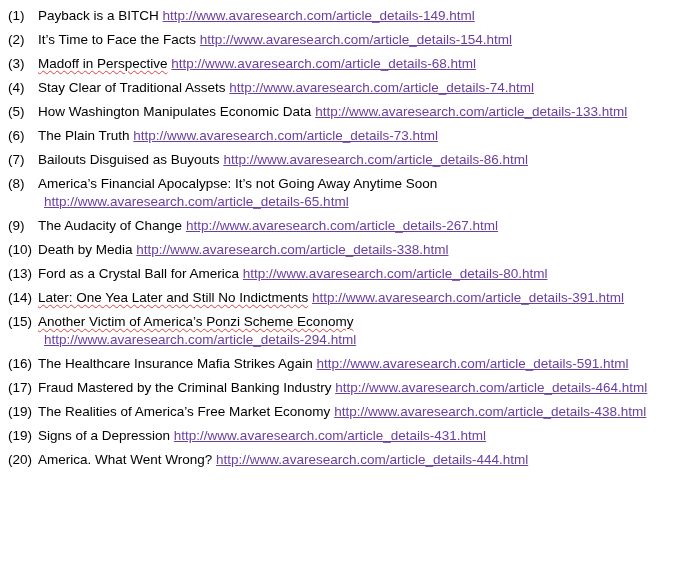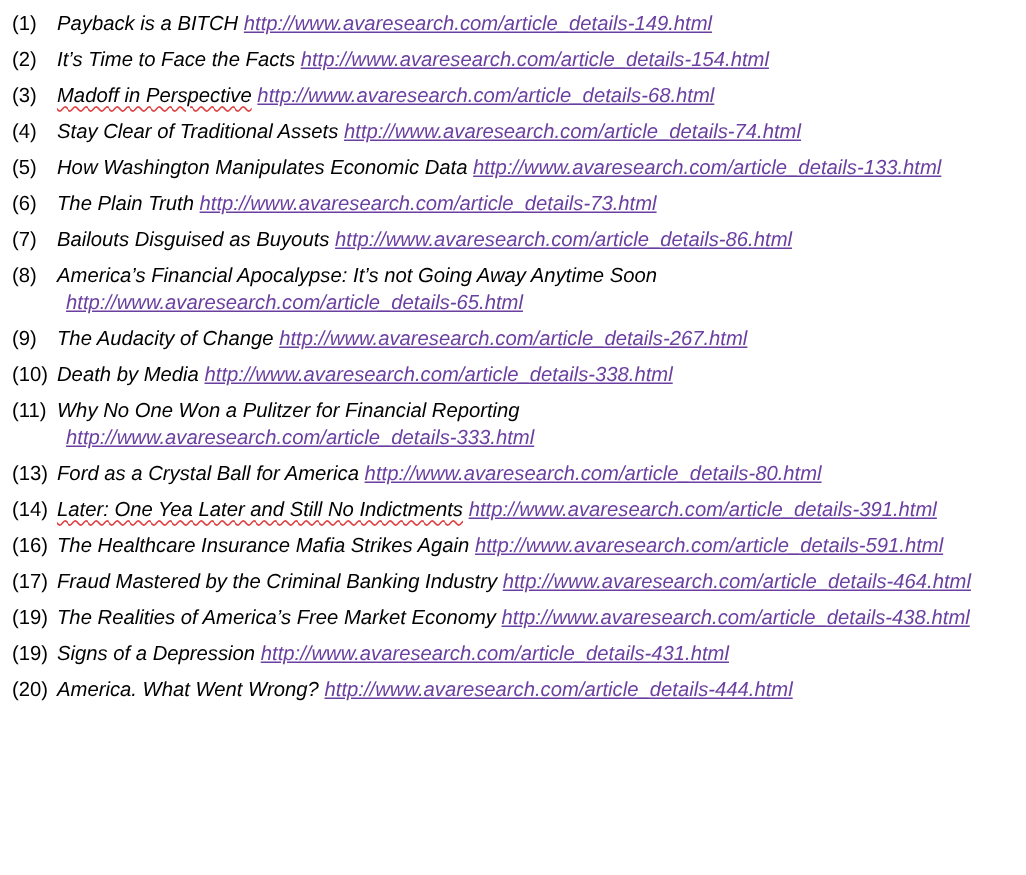--- a/index.html
+++ b/index.html
@@ -28,21 +28,20 @@
   }
   .num {
     width: 30px;
     flex: 0 0 30px;
     text-align: left;
     color: #000000;
     white-space: nowrap;
   }
   .body {
     flex: 1 1 auto;
-    font-style: italic;
   }
   .title {
     color: #000000;
   }
   .link {
     color: #6a3fa0;
     text-decoration: underline;
     word-break: break-all;
   }
   .wrapline {
@@ -108,36 +107,36 @@
   <div class="item">
     <span class="num">(9)</span>
     <span class="body"><span class="title">The Audacity of Change</span> <a class="link" href="#">http://www.avaresearch.com/article_details-267.html</a></span>
   </div>
 
   <div class="item">
     <span class="num">(10)</span>
     <span class="body"><span class="title">Death by Media</span> <a class="link" href="#">http://www.avaresearch.com/article_details-338.html</a></span>
   </div>
 
-  <div class="item">
-    <span class="num">(11)</span>
-    <span class="body"><span class="title">Why No One Won a Pulitzer for Financial Reporting</span><a class="link wrapline" href="#">http://www.avaresearch.com/article_details-333.html</a></span>
-  </div>
 
 
   <div class="item">
     <span class="num">(13)</span>
     <span class="body"><span class="title">Ford as a Crystal Ball for America</span> <a class="link" href="#">http://www.avaresearch.com/article_details-80.html</a></span>
   </div>
 
   <div class="item">
     <span class="num">(14)</span>
     <span class="body"><span class="title sp">Later: One Yea Later and Still No Indictments</span> <a class="link" href="#">http://www.avaresearch.com/article_details-391.html</a></span>
   </div>
 
+  <div class="item">
+    <span class="num">(15)</span>
+    <span class="body"><span class="title sp">Another Victim of America’s Ponzi Scheme Economy</span><a class="link wrapline" href="#">http://www.avaresearch.com/article_details-294.html</a></span>
+  </div>
 
   <div class="item">
     <span class="num">(16)</span>
     <span class="body"><span class="title">The Healthcare Insurance Mafia Strikes Again</span> <a class="link" href="#">http://www.avaresearch.com/article_details-591.html</a></span>
   </div>
 
   <div class="item">
     <span class="num">(17)</span>
     <span class="body"><span class="title">Fraud Mastered by the Criminal Banking Industry</span> <a class="link" href="#">http://www.avaresearch.com/article_details-464.html</a></span>
   </div>

